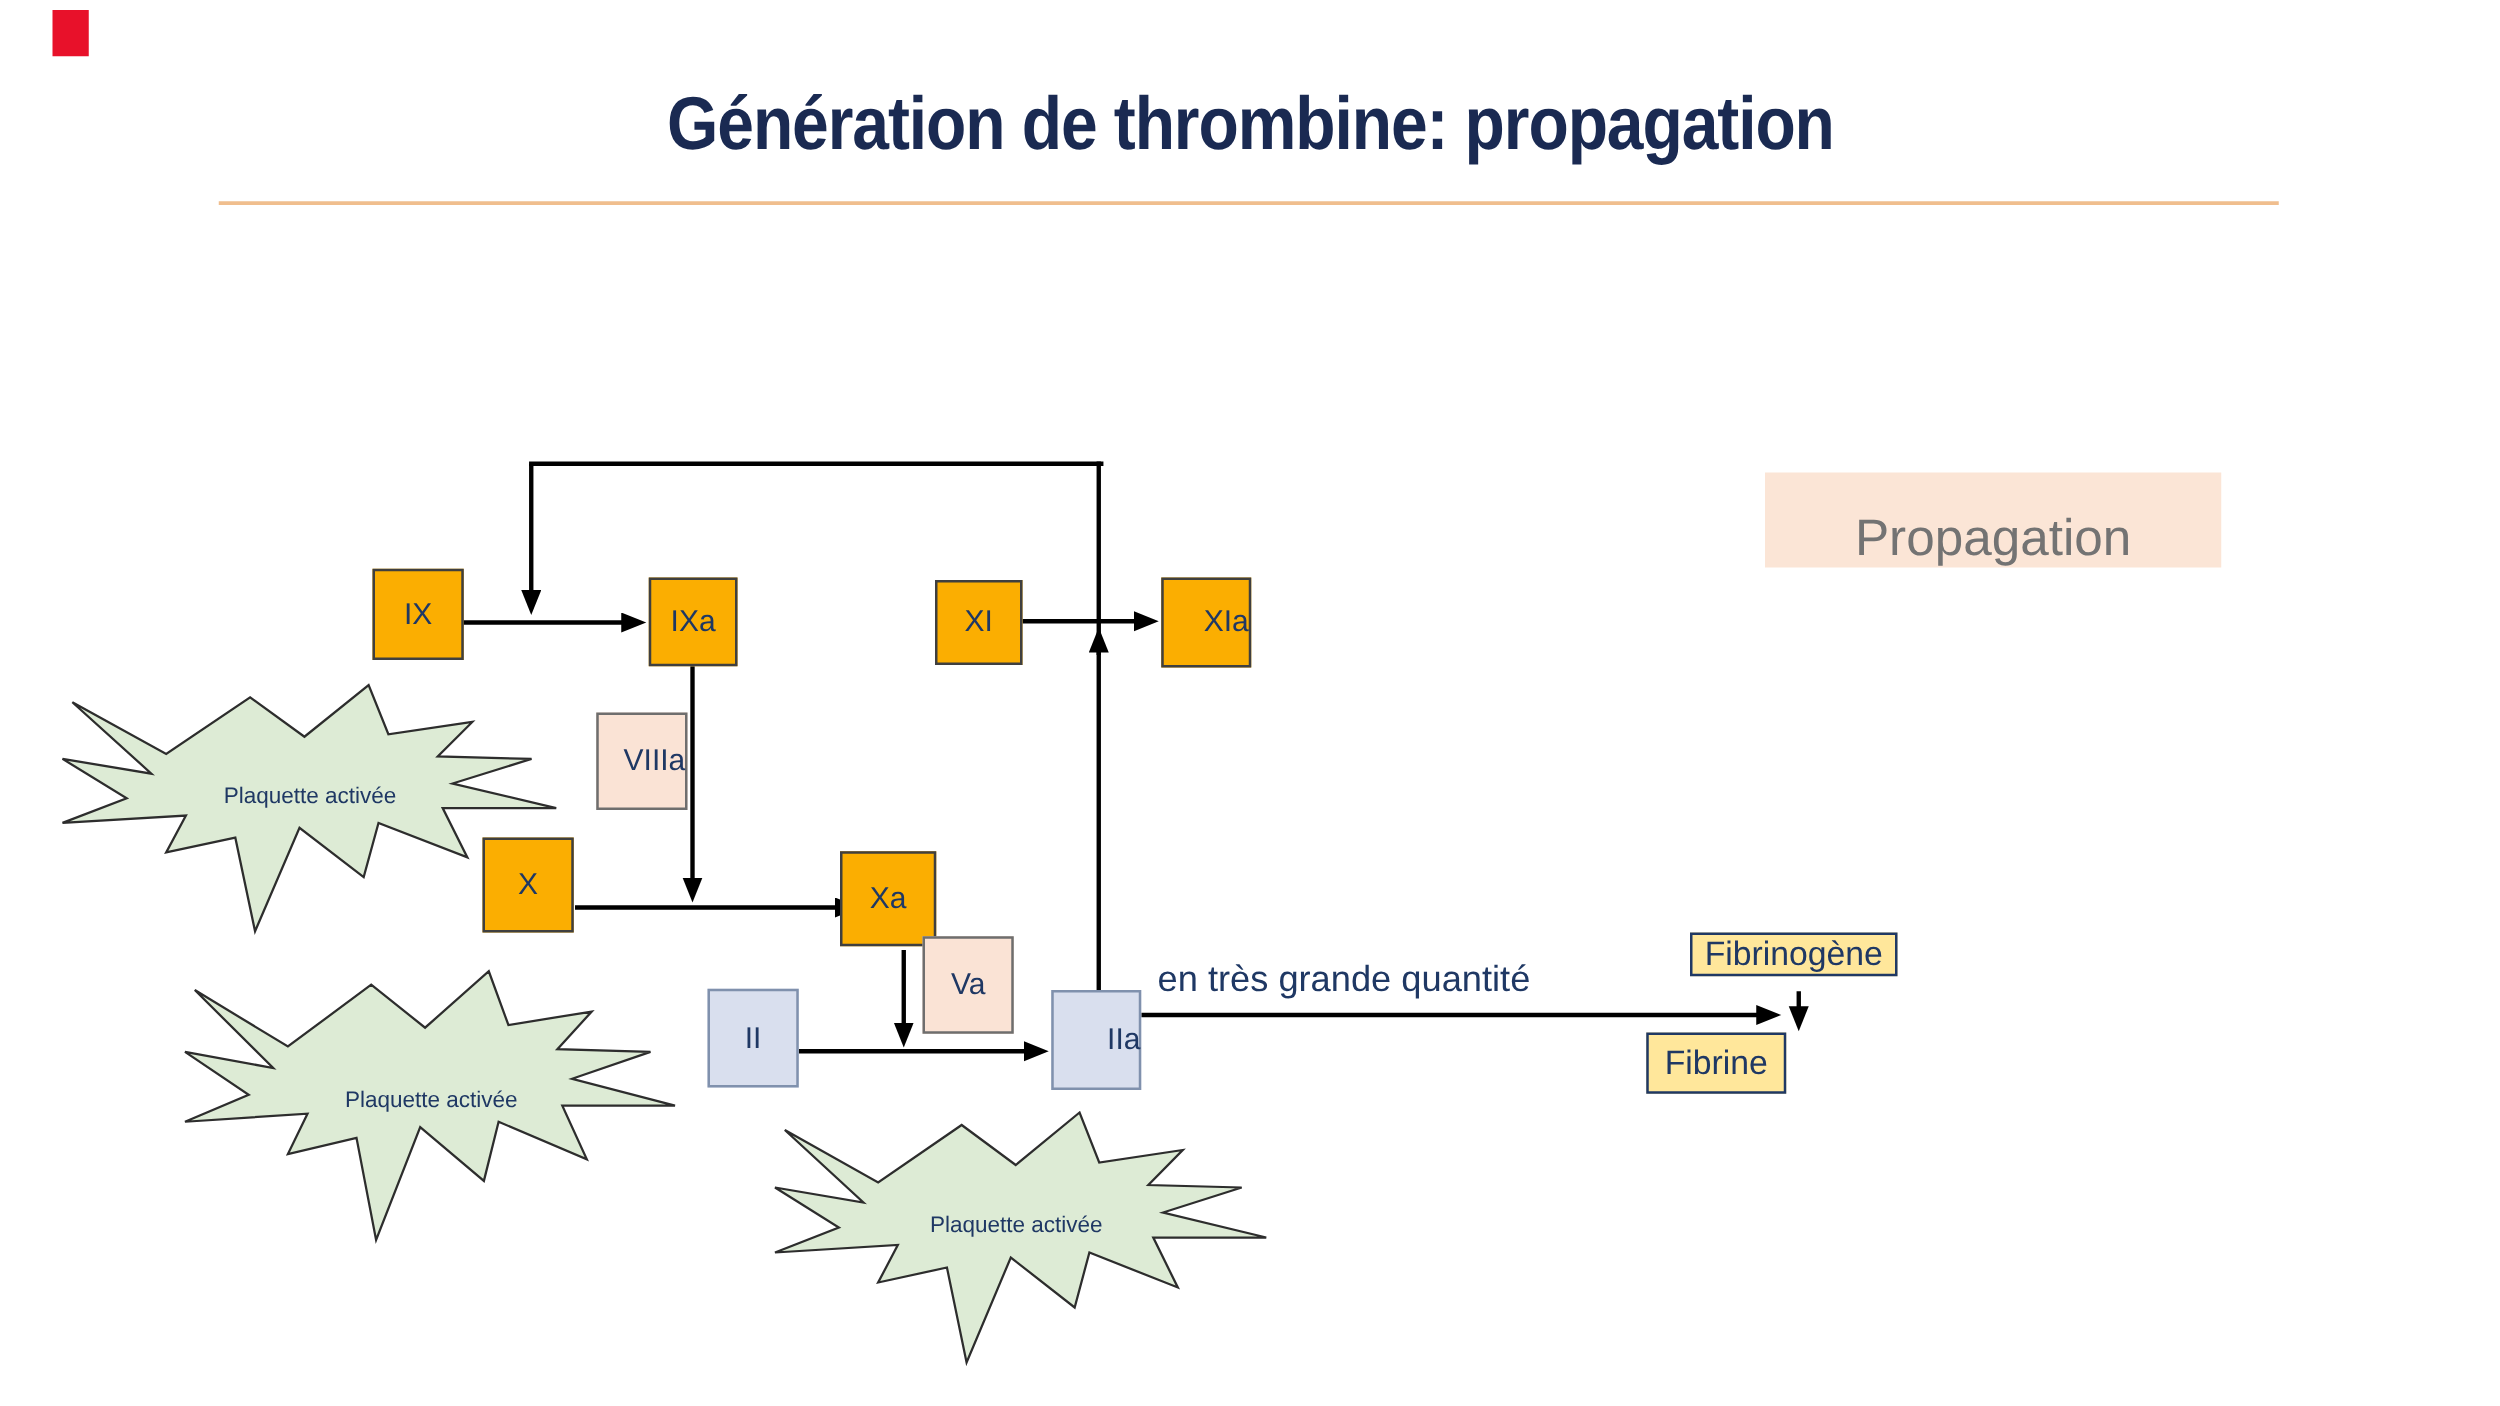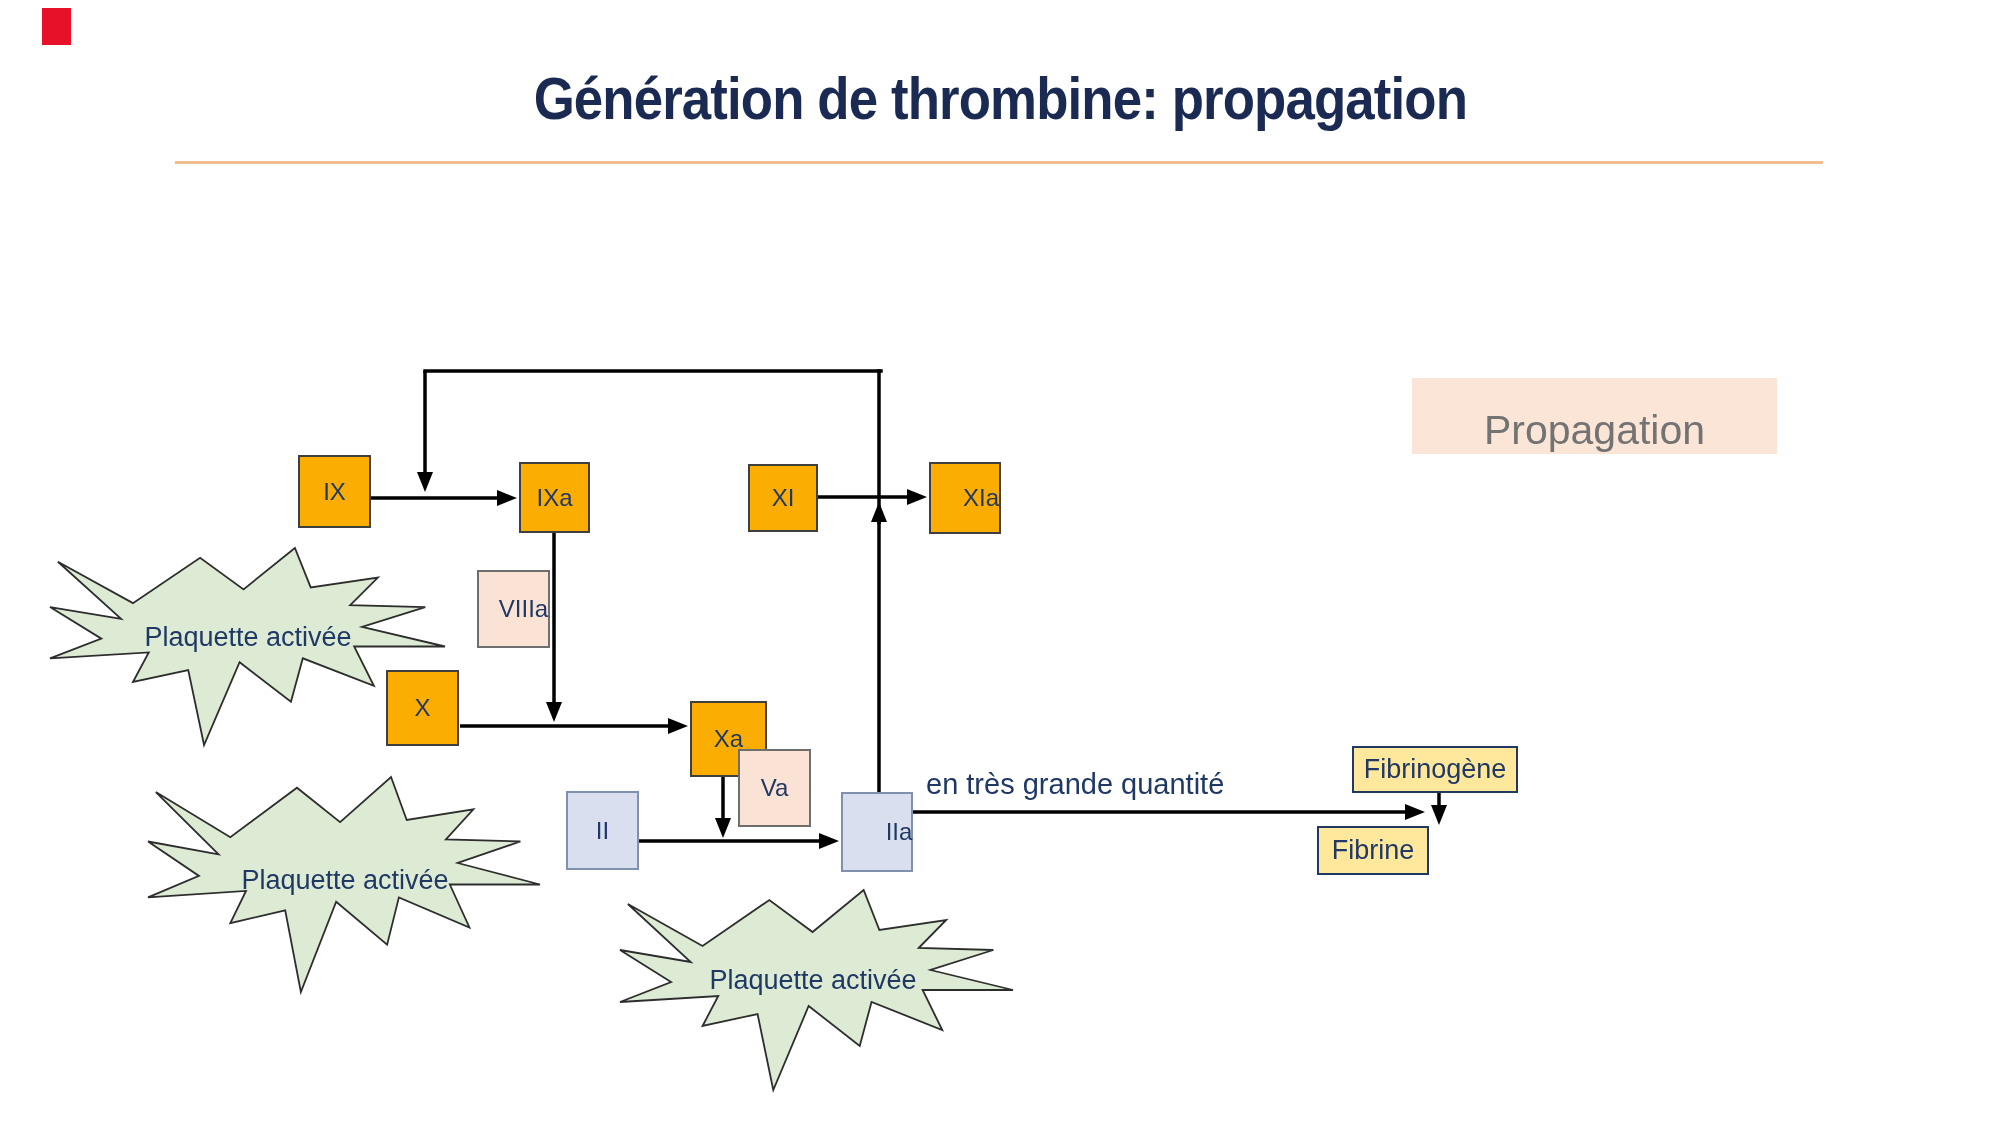--- a/index.html
+++ b/index.html
@@ -31,21 +31,21 @@
     box-sizing:border-box;
     font-size:24px;color:#1f3864;
     border:2px solid #3f3f3f;
   }
   .box.orange{background:#fbae01;}
   .box.pink{background:#fae3d5;border-color:#6e6e6e;}
   .box.blue{background:#d9dfee;border-color:#8091ad;text-align:center;}
   .box.yellow{background:#ffe79b;border:2px solid #1f3864;font-size:27px;}
   .star-label{
     position:absolute;transform:translate(-50%,-50%);
-    font-size:27px;color:#1f3864;white-space:nowrap;
+    font-size:18px;color:#1f3864;white-space:nowrap;
   }
   .banner{
     position:absolute;display:flex;align-items:flex-end;justify-content:center;
     background:#fbe5d6;color:#737373;font-size:41px;
   }
   #quantity-note{
     position:absolute;left:926px;top:768px;
     font-size:29px;color:#1f3864;white-space:nowrap;
   }
 </style>
@@ -105,33 +105,33 @@
     </div>
   <div class="box orange" style="left:929px;top:462px;width:72px;height:72px;padding-left:32px;">
       <span>XIa</span>
     </div>
   <div class="box pink" style="left:477px;top:570px;width:73px;height:78px;padding-left:20px;">
       <span>VIIIa</span>
     </div>
   <div class="box orange" style="left:386px;top:670px;width:73px;height:76px;">
       <span>X</span>
     </div>
-  <div class="box orange" style="left:690px;top:681px;width:77px;height:76px;margin-top:20px;">
+  <div class="box orange" style="left:672px;top:681px;width:77px;height:76px;">
       <span>Xa</span>
     </div>
   <div class="box pink" style="left:738px;top:749px;width:73px;height:78px;">
       <span>Va</span>
     </div>
   <div class="box blue" style="left:566px;top:791px;width:73px;height:79px;">
       <span>II</span>
     </div>
   <div class="box blue" style="left:841px;top:792px;width:72px;height:80px;padding-left:44px;">
       <span>IIa</span>
     </div>
-  <div class="box yellow" style="left:1352px;top:746px;width:166px;height:47px;">
+  <div class="box yellow" style="left:1352px;top:746px;width:166px;height:35px;">
       <span>Fibrinogène</span>
     </div>
   <div class="box yellow" style="left:1317px;top:826px;width:112px;height:49px;">
       <span>Fibrine</span>
     </div>
 
   <div class="star-label" style="left:248px;top:637px;">Plaquette activée</div>
   <div class="star-label" style="left:345px;top:880px;">Plaquette activée</div>
   <div class="star-label" style="left:813px;top:980px;">Plaquette activée</div>
 

